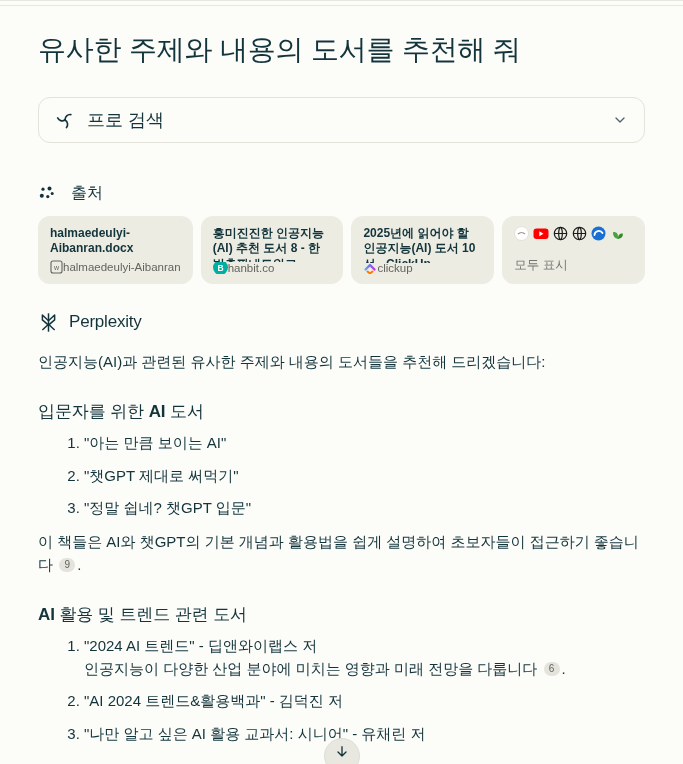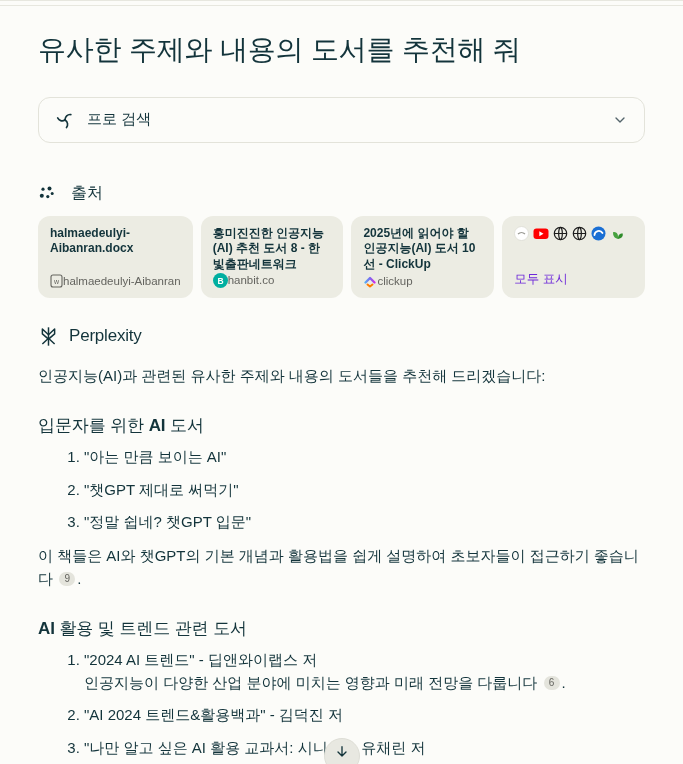--- a/index.html
+++ b/index.html
@@ -29,21 +29,21 @@
     height:46px;
     border:1px solid #E3E3DA;
     border-radius:12px;
     background:#FCFCF9;
     display:flex;
     align-items:center;
     padding:0 16px;
     gap:12px;
     cursor:pointer;
   }
-  .pro-box .label { font-size:15px; font-weight:500; }
+  .pro-box .label { font-size:18px; font-weight:500; }
   .pro-box .spacer { flex:1; }
   .icon { display:inline-flex; align-items:center; justify-content:center; }
 
   
   .sources-header {
     margin-top:40px;
     display:flex;
     align-items:center;
     gap:16px;
   }
@@ -53,21 +53,21 @@
   .cards {
     margin-top:12px;
     display:grid;
     grid-template-columns:repeat(4,1fr);
     gap:8px;
   }
   .card {
     background:#ECECE3;
     border-radius:12px;
     padding:10px 12px;
-    height:82px;
+    height:68px;
     display:flex;
     flex-direction:column;
     justify-content:space-between;
     cursor:pointer;
   }
   .card-title {
     font-size:12px;
     font-weight:600;
     line-height:1.3;
     color:#13343B;
@@ -78,21 +78,21 @@
   }
   .card-meta {
     display:flex;
     align-items:center;
     font-size:11.5px;
     color:#64645F;
     white-space:nowrap;
     overflow:hidden;
   }
   .favicon-row { display:flex; align-items:center; gap:4px; }
-  .show-all-label { font-size:12.5px; color:#6d28d9; }
+  .show-all-label { font-size:12.5px; color:#737373; }
 
   
   .answer-header {
     margin-top:28px;
     display:flex;
     align-items:flex-start;
     gap:10px;
   }
   .answer-header .brand { font-size:17px; font-weight:500; letter-spacing:-0.2px; }
   .intro { margin-top:18px; font-size:15px; line-height:1.5; }

